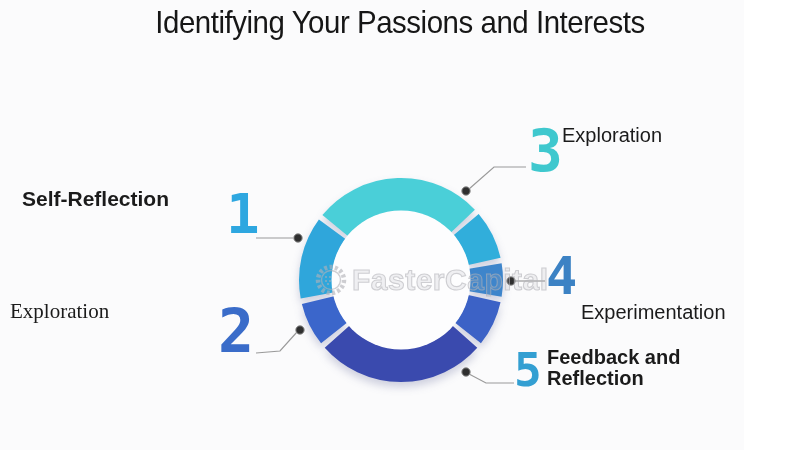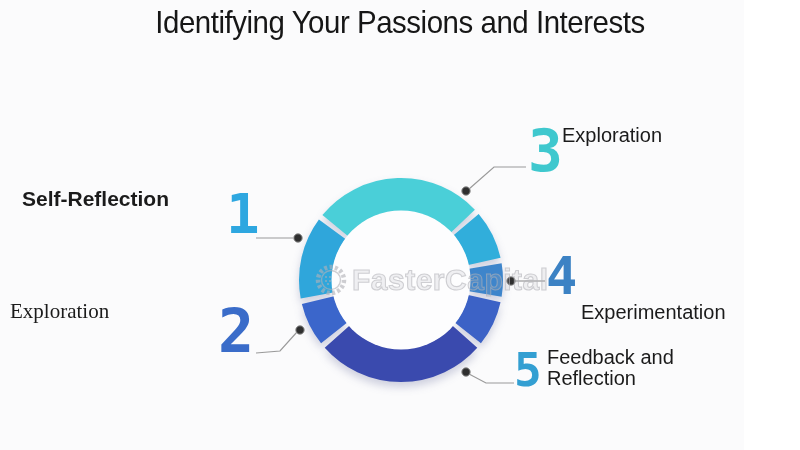--- a/index.html
+++ b/index.html
@@ -28,21 +28,21 @@
   }
   .digit-1{left:226px; top:186px; font-size:56px;}
   .digit-2{left:218px; top:301px; font-size:60px;}
   .digit-3{left:528px; top:122px; font-size:58px;}
   .digit-4{left:546px; top:250px; font-size:52px;}
   .digit-5{left:514px; top:347px; font-size:46px;}
   .label-1{left:22px;  top:188px; font-size:21px;font-weight:bold;}
   .label-2{left:10px;  top:301px; font-size:21px;font-family:Liberation Serif, serif;}
   .label-3{left:562px; top:125px;}
   .label-4{left:581px; top:256px;margin-top:46px;}
-  .label-5{left:547px; top:347px; font-size:20px;}
+  .label-5{left:547px; top:347px; font-size:20px;font-weight:bold;}
   .watermark{
     position:absolute; left:312px; top:261px;
     display:flex; align-items:center; gap:2px;
     opacity:0.62; pointer-events:none;
   }
   .watermark-text{
     font-size:30px; font-weight:600; letter-spacing:0.5px;
     color:rgba(175,175,182,0.28);
     -webkit-text-stroke:1.1px #b2b2b8;
   }

